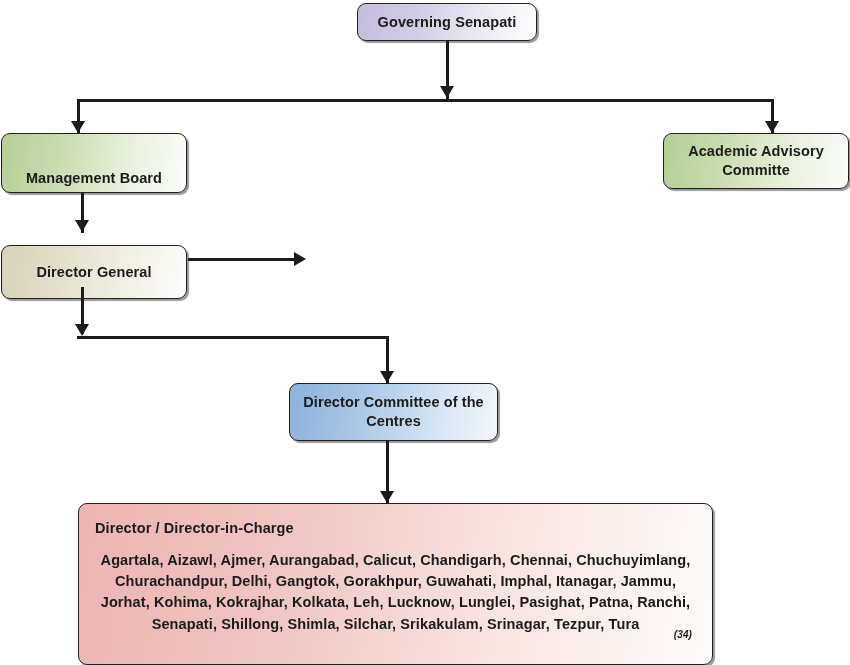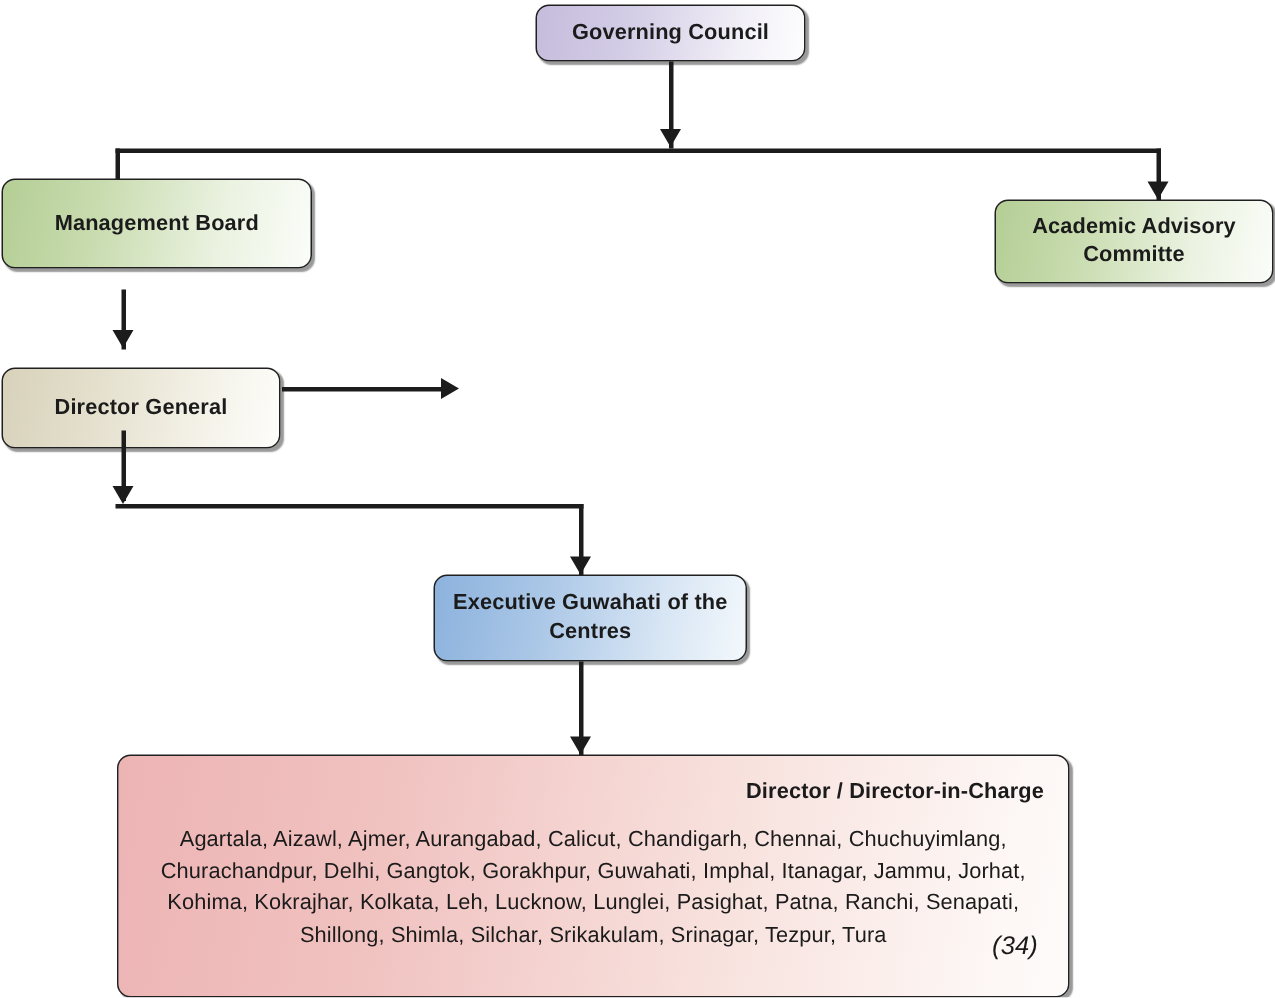--- a/index.html
+++ b/index.html
@@ -36,22 +36,23 @@
     box-shadow: 2px 2px 1px rgba(0,0,0,0.40);
     padding: 4px 8px;
   }
 
   
   .node-governing {
     left: 357px; top: 3px; width: 180px; height: 38px;
     background: linear-gradient(100deg, #c5bcdc 0%, #d4cde6 35%, #f3f1f8 78%, #fdfdfe 100%);
   }
   .node-mgmt {
-    left: 1px; top: 119px; width: 207px; height: 60px;
+    left: 1px; top: 133px; width: 186px; height: 60px;
     background: linear-gradient(100deg, #b4ce95 0%, #c8dbae 30%, #eaf2e0 70%, #fbfdf9 100%);
+    align-items: flex-end;
   }
   .node-academic {
     left: 663px; top: 133px; width: 186px; height: 56px;
     background: linear-gradient(100deg, #b4ce95 0%, #c8dbae 30%, #eaf2e0 70%, #fbfdf9 100%);
   }
   .node-dg {
     left: 1px; top: 245px; width: 186px; height: 54px;
     background: linear-gradient(100deg, #d8d2bb 0%, #e4dfcc 32%, #f4f2e8 72%, #fdfdfa 100%);
   }
   .node-finance {
@@ -66,38 +67,38 @@
     left: 78px; top: 503px; width: 635px; height: 162px;
     border-radius: 9px 9px 9px 9px;
     background: linear-gradient(100deg, #edb4b4 0%, #f0c2c0 28%, #f8e2de 64%, #fdf7f5 92%, #fdfbfa 100%);
     display: block;
     padding: 12px 16px 0 16px;
     font-weight: normal;
   }
   .directors-title {
     font-weight: bold;
     font-size: 14.5px;
-    text-align: right;
+    text-align: left;
     color: #1b1b1b;
     margin: 3px 0 12px 0;
   }
   .directors-list {
-    font-weight: normal;
+    font-weight: bold;
     font-size: 14.5px;
     color: #1b1b1b;
     line-height: 1.48;
     padding: 0 4px;
   }
   .directors-count {
     position: absolute;
     right: 20px;
     bottom: 22px;
     font-style: italic;
-    font-weight: normal;
-    font-size: 17px;
+    font-weight: bold;
+    font-size: 10px;
     color: #1b1b1b;
   }
 
   
   .line {
     position: absolute;
     background: #1c1c1c;
   }
   .vline { width: 3px; }
   .hline { height: 3px; }
@@ -116,21 +117,21 @@
     border-bottom: 7px solid transparent;
     border-left: 12px solid #1c1c1c;
   }
 </style>
 </head>
 <body>
 
 <div id="chart-canvas">
 
   <div class="node node-governing">
-    <span>Governing Council</span>
+    <span>Governing Senapati</span>
   </div>
 
   <div class="line vline" style="left:446px; top:41px; height:58px;"></div>
   <div class="arrow-down" style="left:440px; top:86px;"></div>
 
   <div class="line hline" style="left:77px; top:99px; width:697px;"></div>
 
   <div class="line vline" style="left:77px; top:99px; height:36px;"></div>
   <div class="arrow-down" style="left:71px; top:121px;"></div>
 
@@ -156,21 +157,21 @@
   <div class="arrow-right" style="left:294px; top:252px;"></div>
 
 
   <div class="line vline" style="left:81px; top:287px; height:47px;"></div>
   <div class="arrow-down" style="left:75px; top:324px;"></div>
   <div class="line hline" style="left:77px; top:336px; width:312px;"></div>
   <div class="line vline" style="left:386px; top:336px; height:48px;"></div>
   <div class="arrow-down" style="left:380px; top:371px;"></div>
 
   <div class="node node-exec">
-    <span>Executive Guwahati of the Centres</span>
+    <span>Director Committee of the Centres</span>
   </div>
 
   <div class="line vline" style="left:386px; top:441px; height:64px;"></div>
   <div class="arrow-down" style="left:380px; top:491px;"></div>
 
   <div class="node node-directors">
     <div class="directors-title">Director / Director-in-Charge</div>
     <div class="directors-list">Agartala, Aizawl, Ajmer, Aurangabad, Calicut, Chandigarh, Chennai, Chuchuyimlang, Churachandpur, Delhi, Gangtok, Gorakhpur, Guwahati, Imphal, Itanagar, Jammu, Jorhat, Kohima, Kokrajhar, Kolkata, Leh, Lucknow, Lunglei, Pasighat, Patna, Ranchi, Senapati, Shillong, Shimla, Silchar, Srikakulam, Srinagar, Tezpur, Tura</div>
     <div class="directors-count">(34)</div>
   </div>

